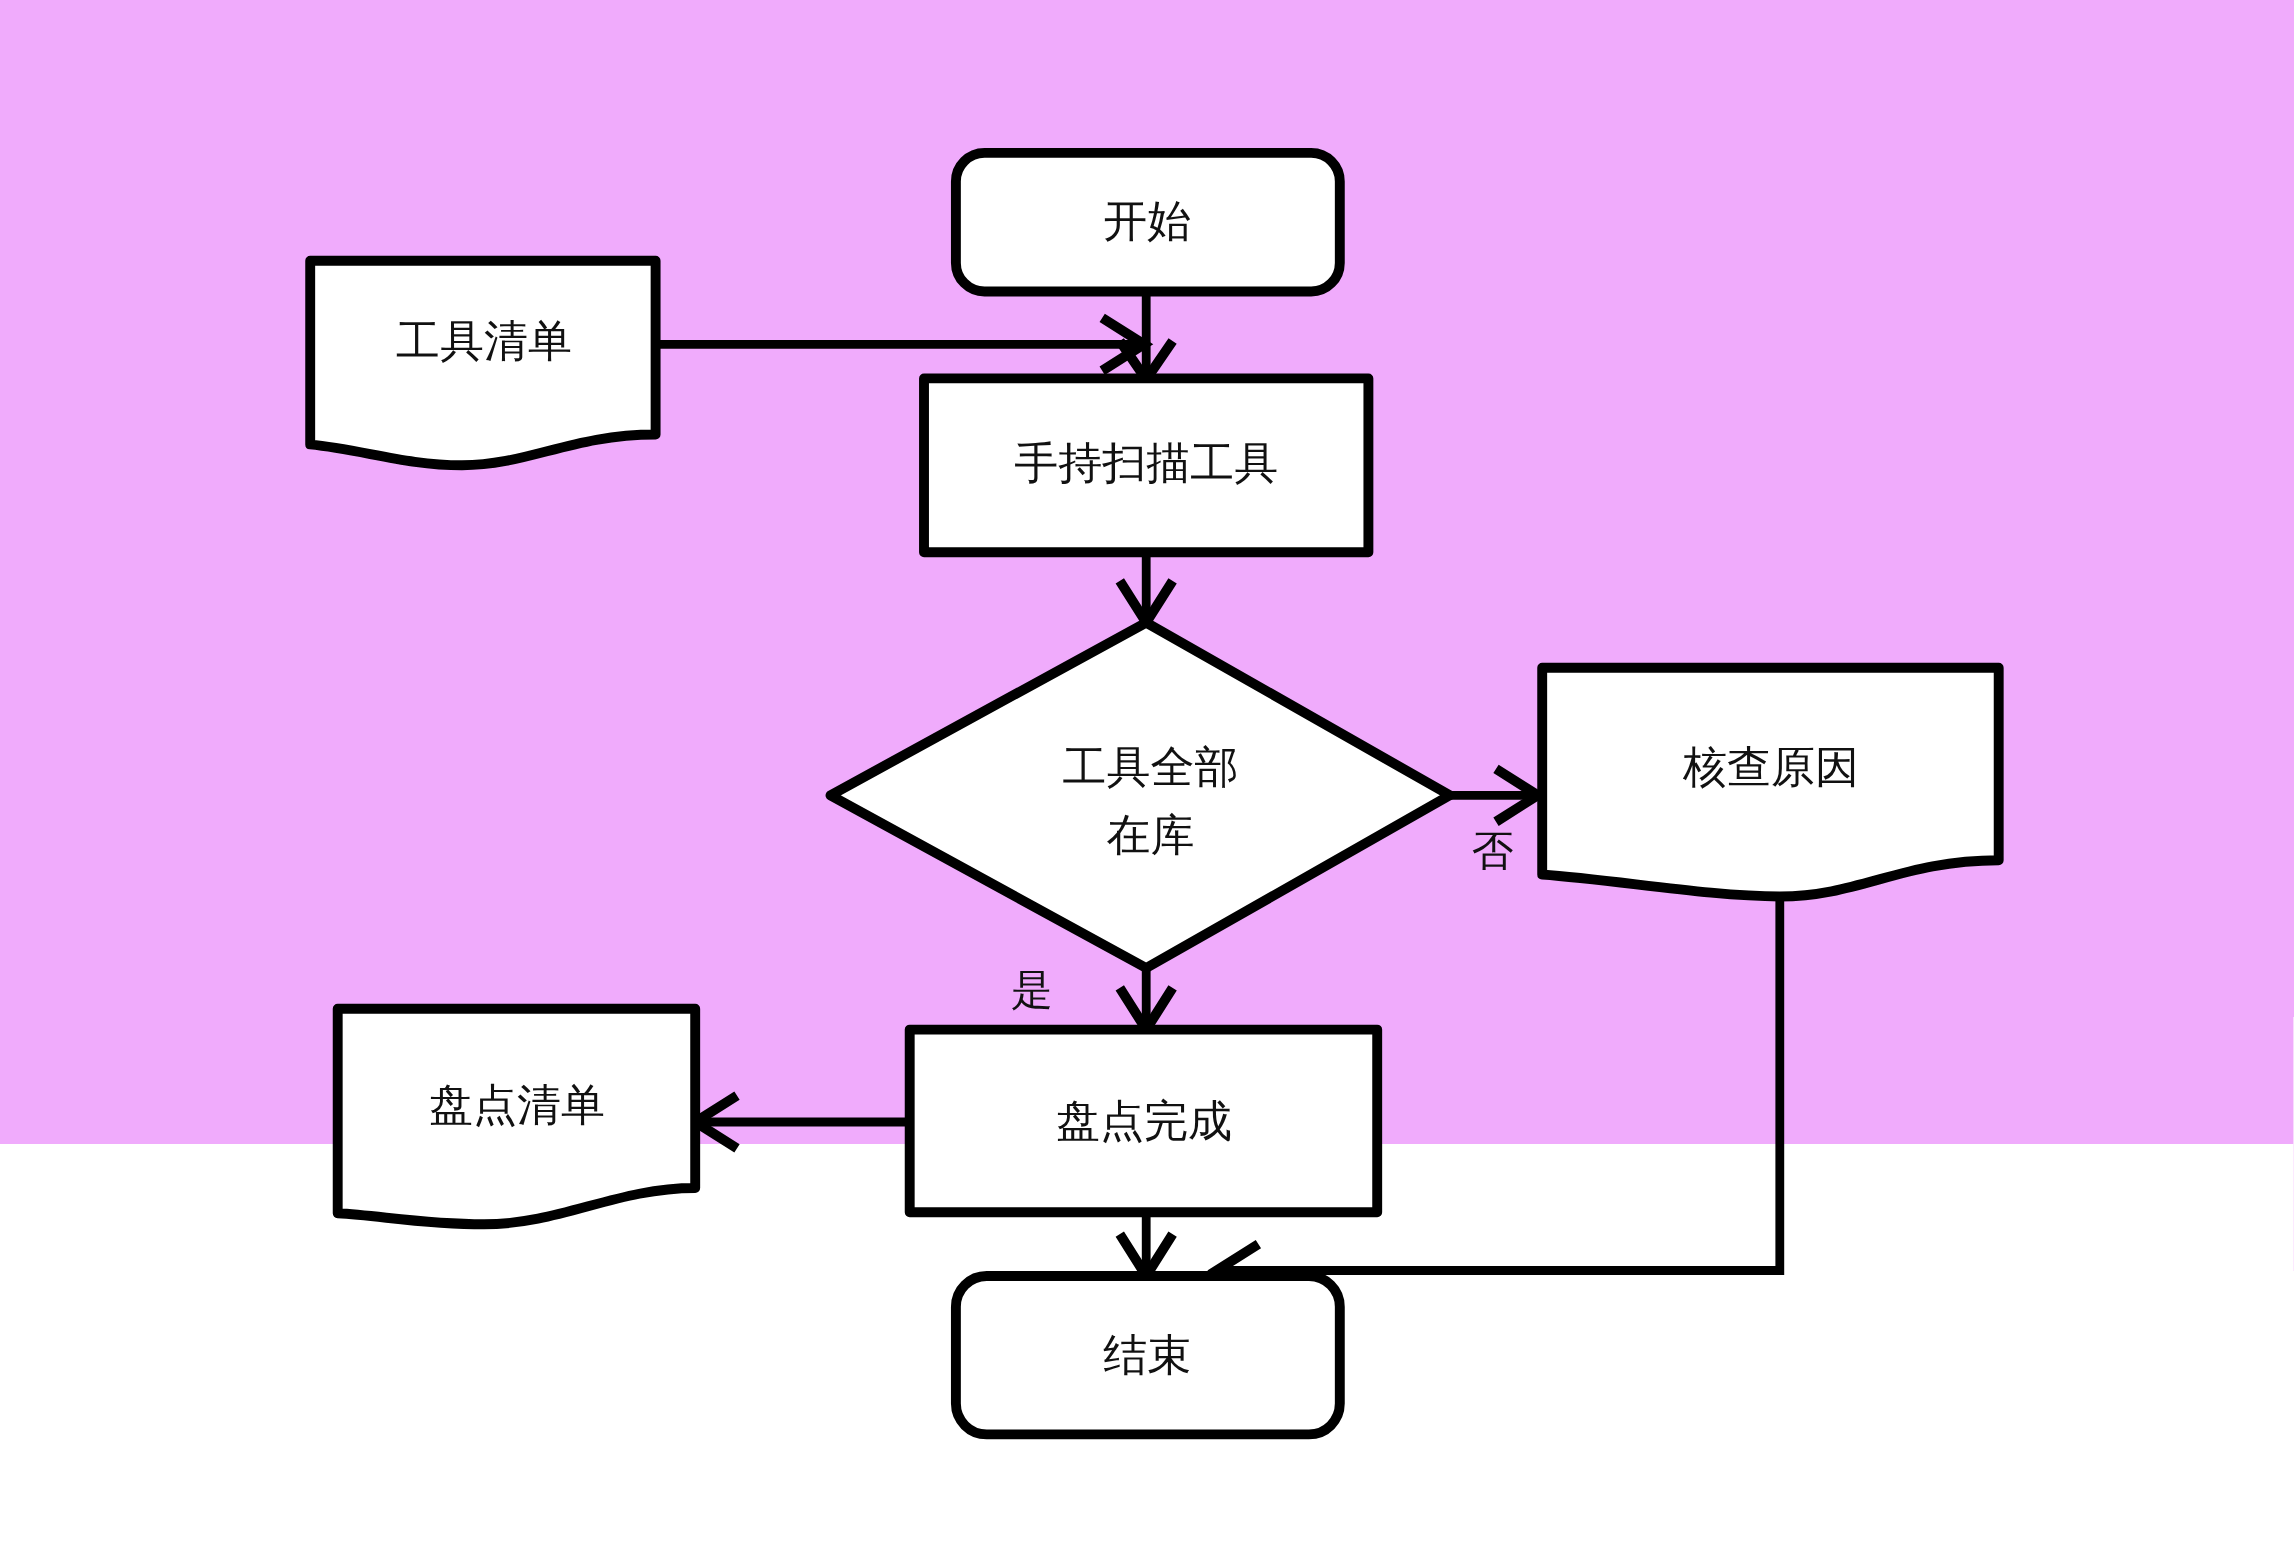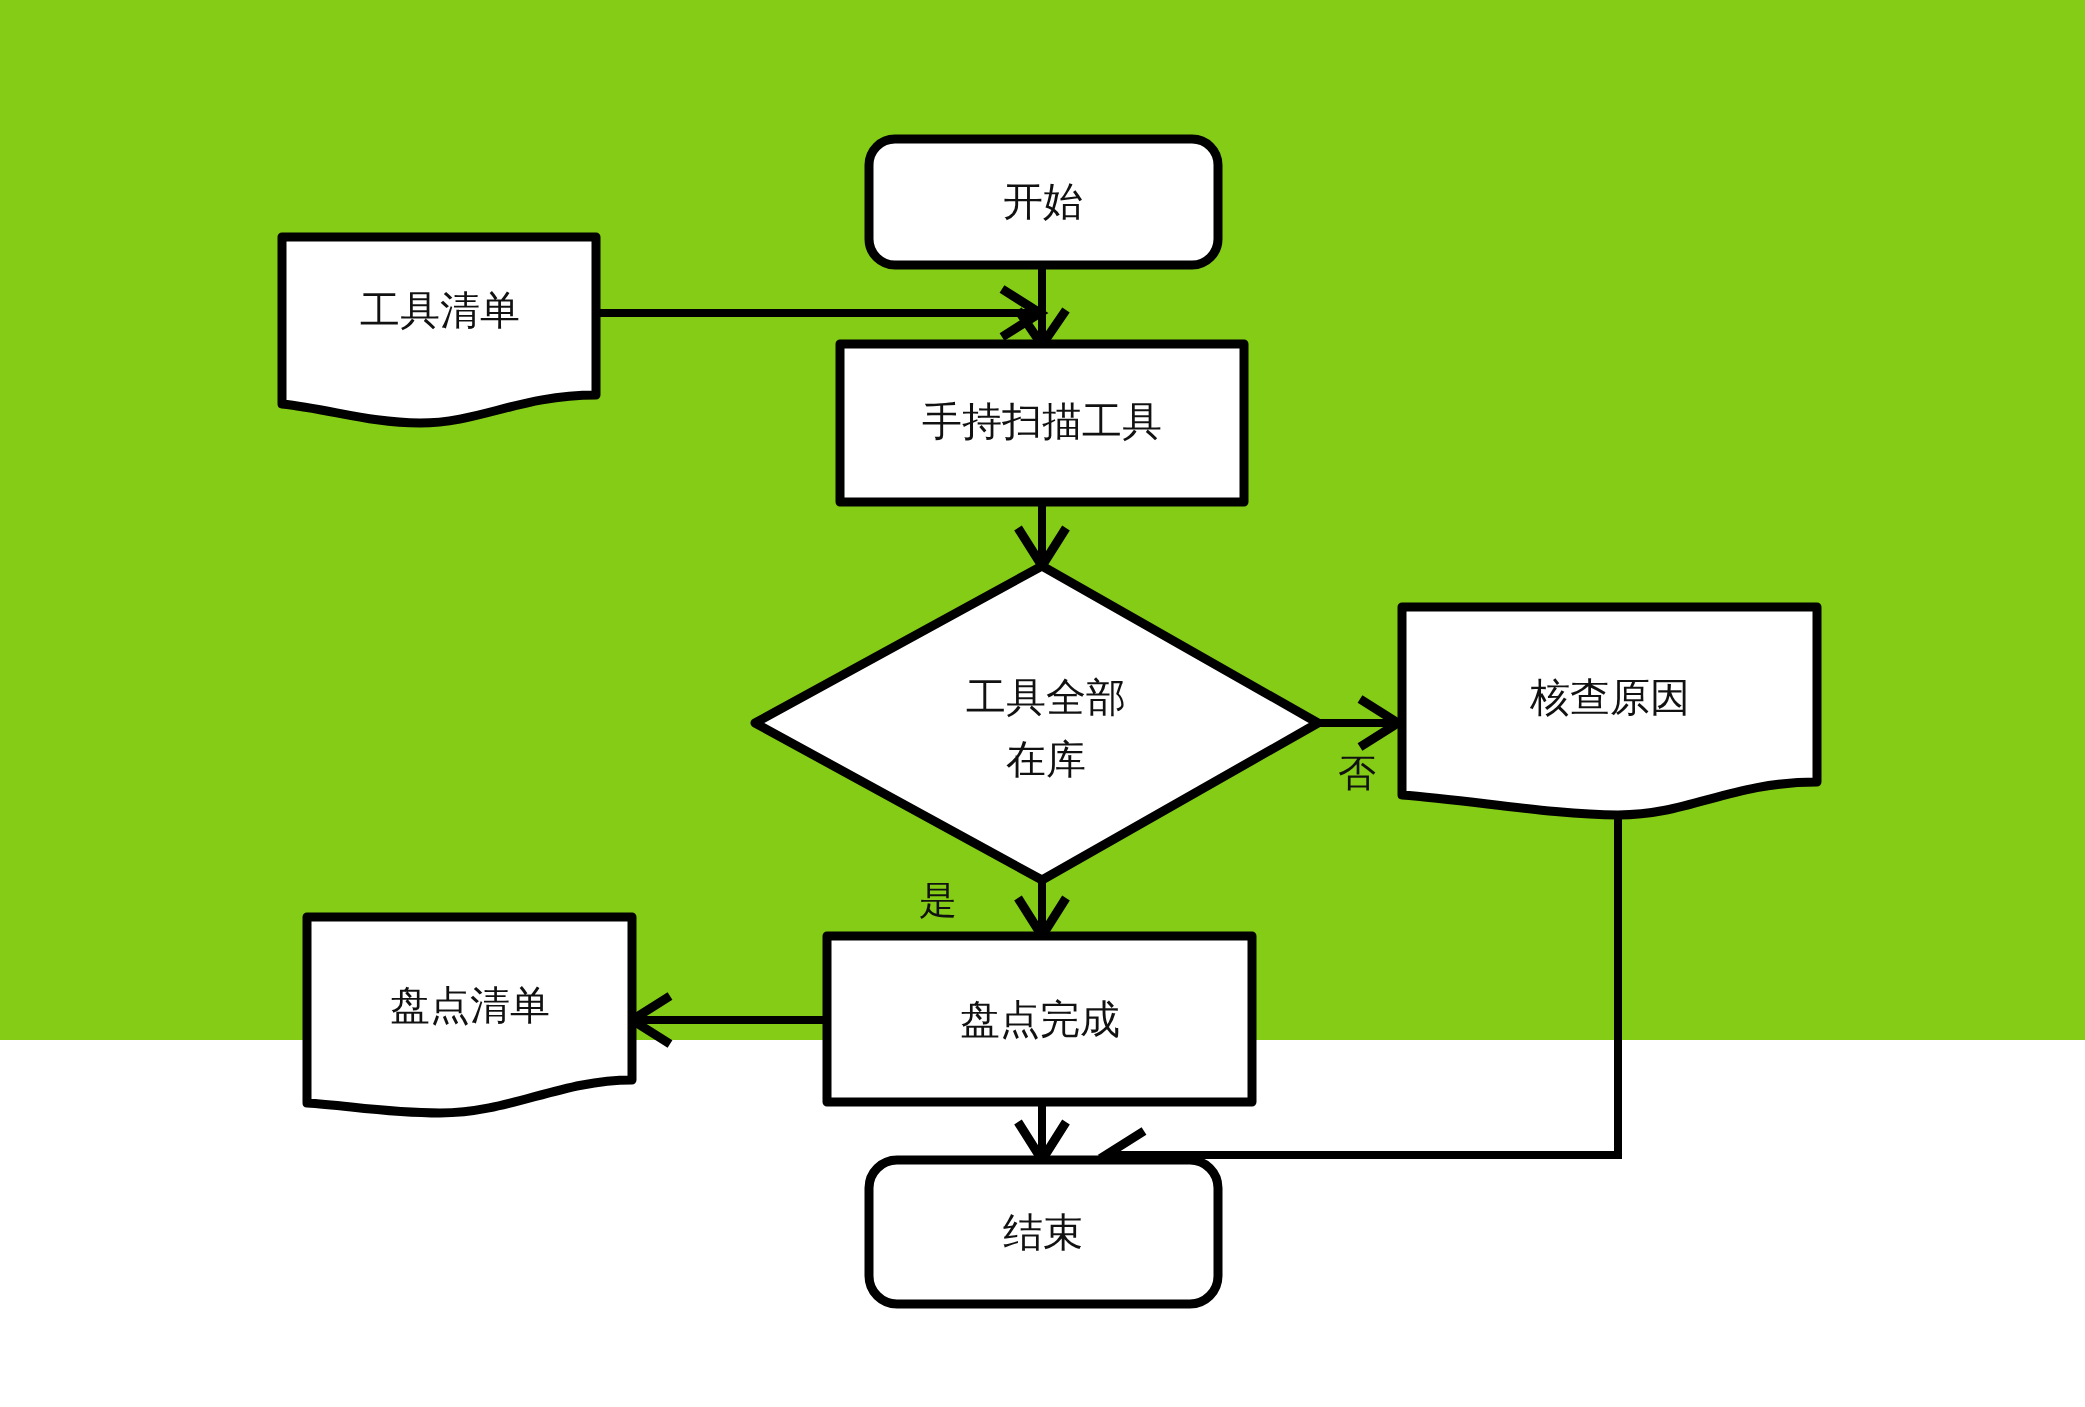--- a/index.html
+++ b/index.html
@@ -10,21 +10,21 @@
   body {
     width: 2085px;
     height: 1407px;
     font-family: "Liberation Sans", "DejaVu Sans", sans-serif;
     overflow: hidden;
   }
   #flowchart-root {
     position: relative;
     width: 2085px;
     height: 1040px;
-    background: #84cc16;
+    background: #f0abfc;
   }
   svg#flow-svg {
     position: absolute;
     top: 0;
     left: 0;
     width: 2085px;
     height: 1407px;
   }
   .shape-outline {
     fill: #ffffff;

